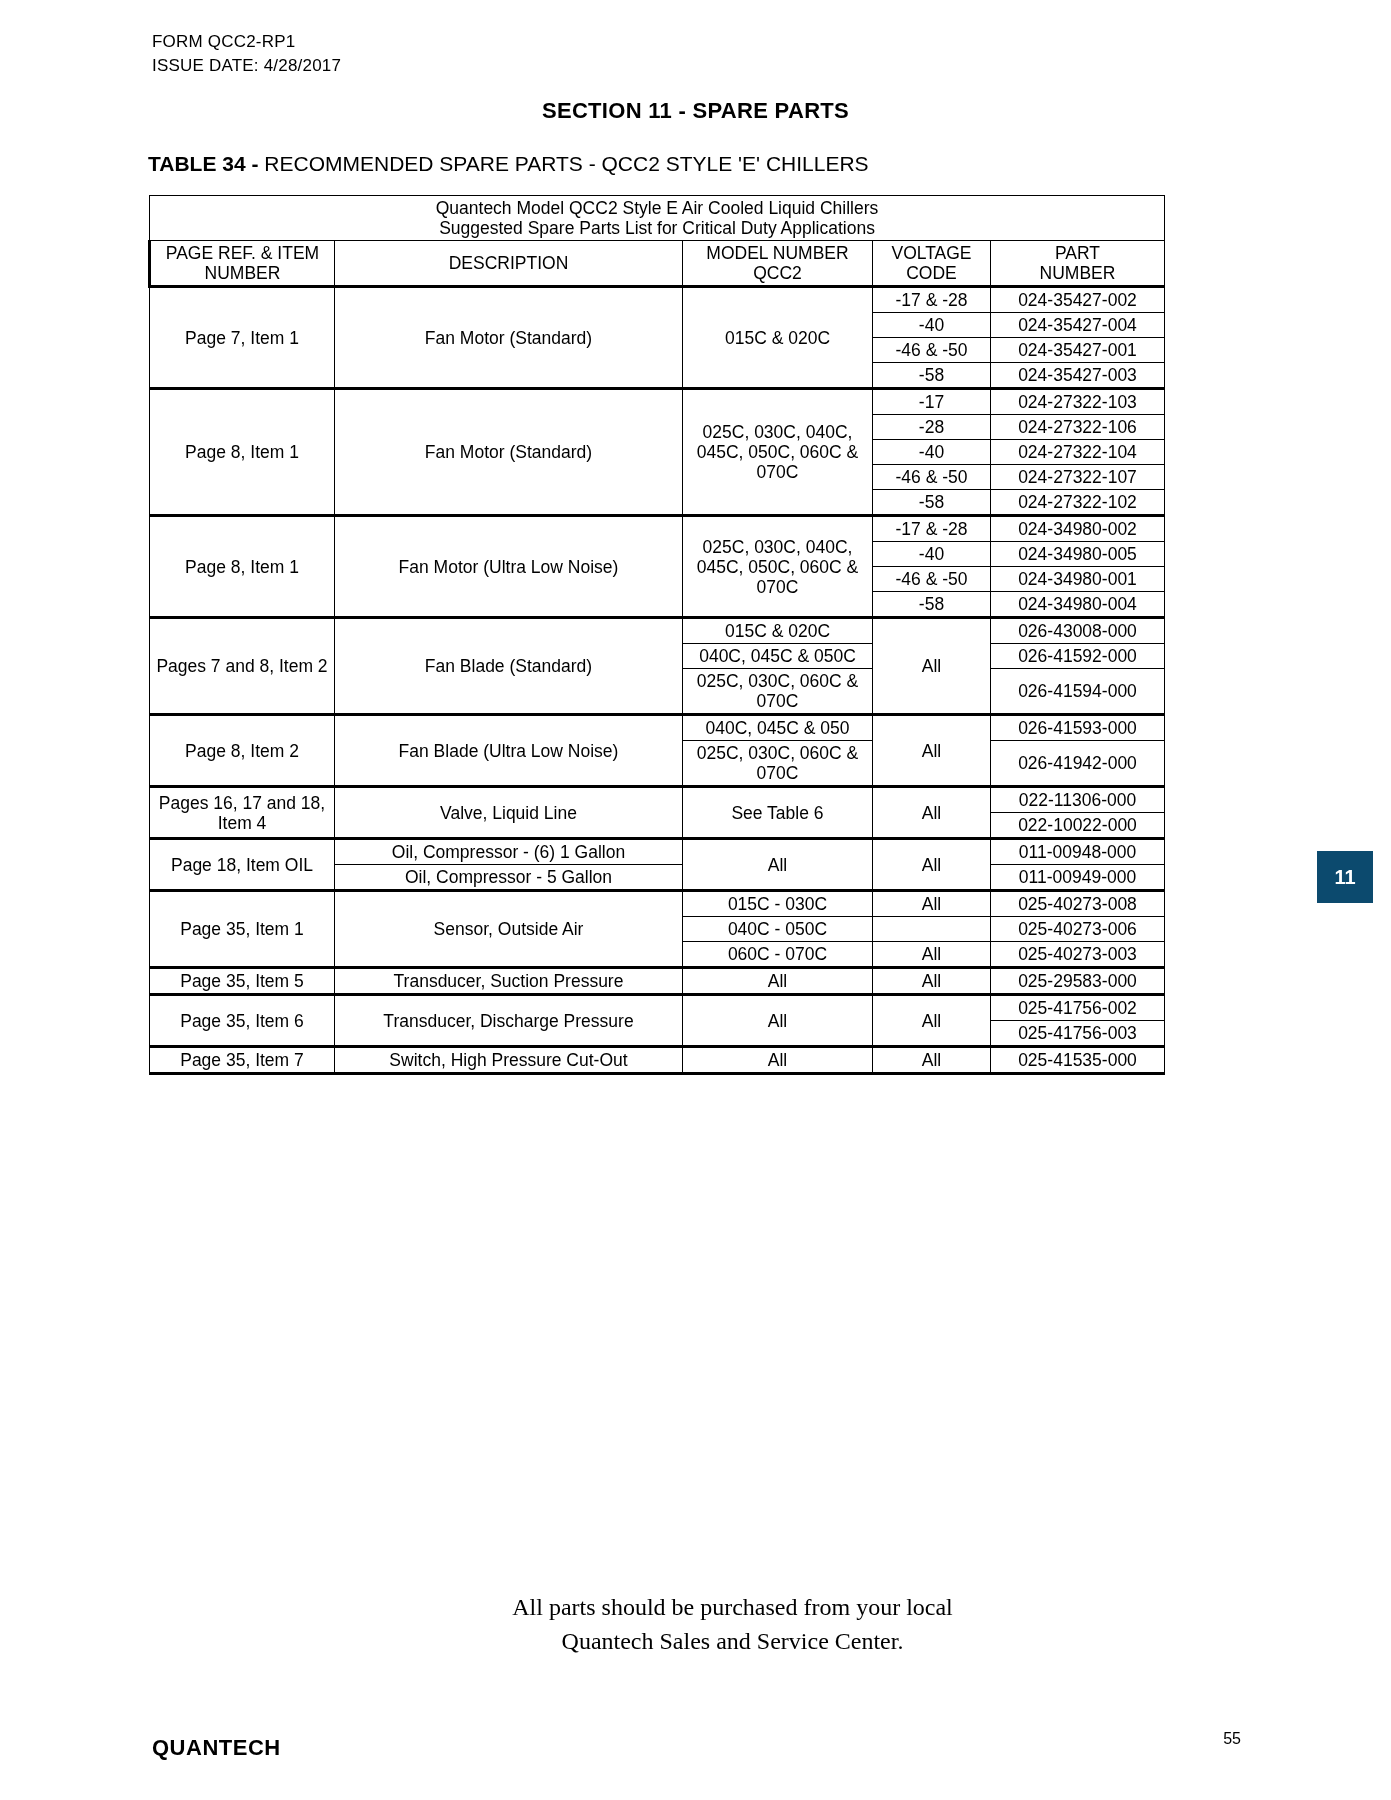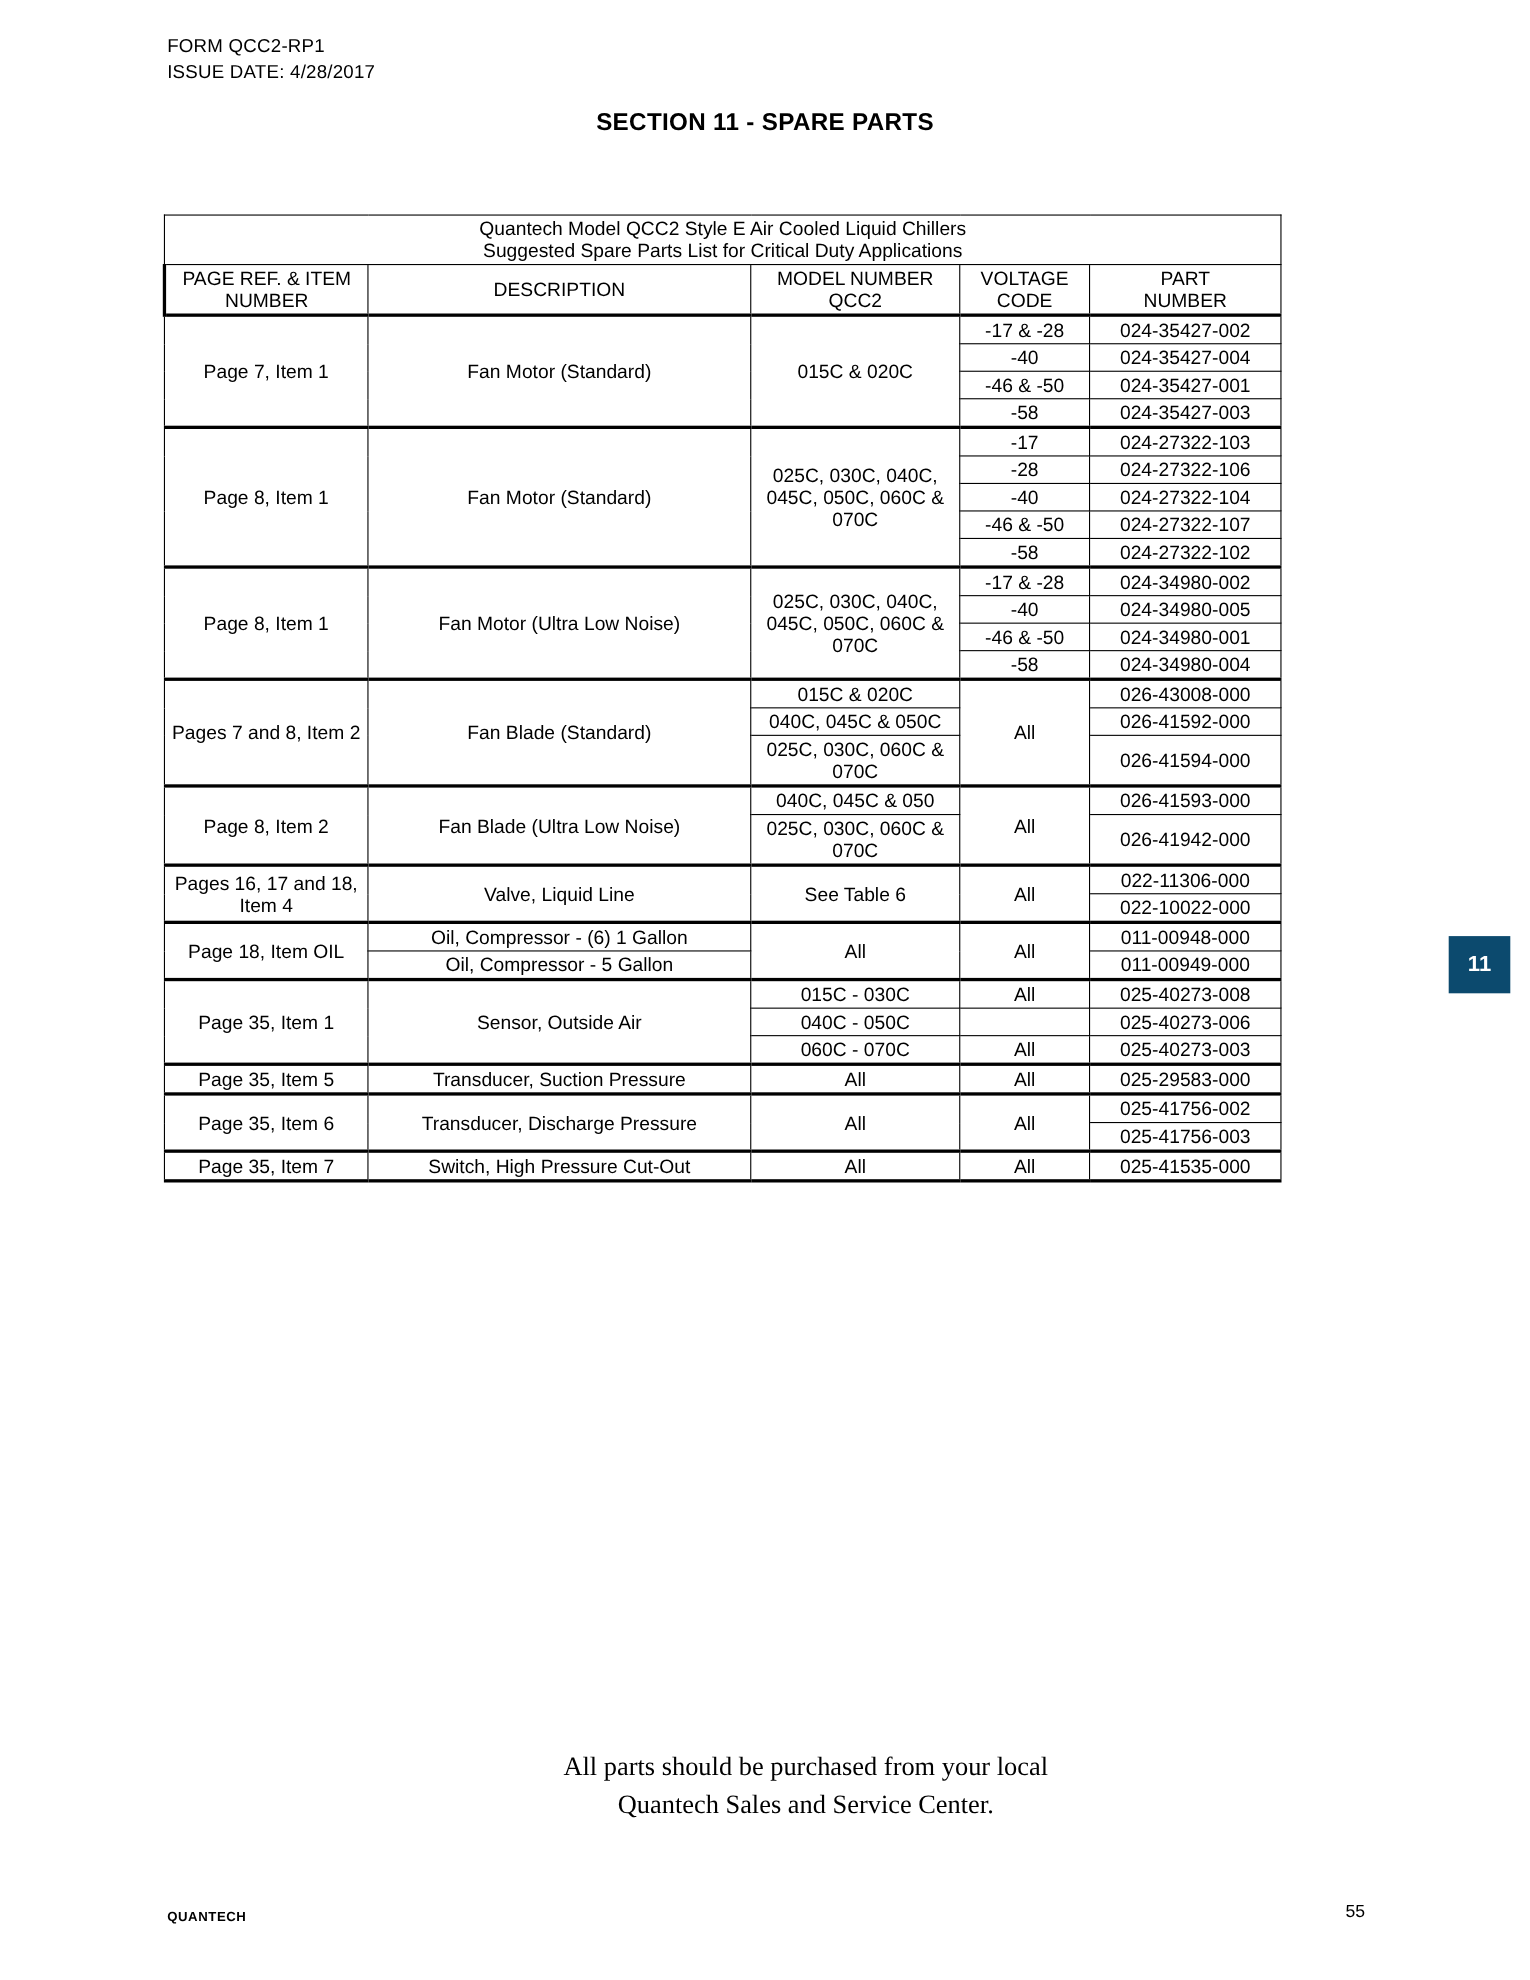--- a/index.html
+++ b/index.html
@@ -30,35 +30,38 @@
   .col-page{width:185px;}
   .col-desc{width:348px;}
   .col-model{width:190px;}
   .col-volt{width:118px;}
   .col-part{width:174px;}
 
   .section-tab{position:absolute;right:18px;top:851px;width:56px;height:52px;background:#0c4a6e;color:#fff;font-size:20px;font-weight:bold;display:flex;align-items:center;justify-content:center;}
 
   .footnote{position:absolute;left:0;top:1590px;width:1391px;text-align:center;font-family:"Liberation Serif",serif;font-size:24px;line-height:34px;margin-left:37px;}
 
-  .footer-left{position:absolute;left:152px;top:1735px;font-size:12px;font-weight:bold;letter-spacing:.5px;}
+  .footer-left{position:absolute;left:152px;top:1735px;font-size:22px;font-weight:bold;letter-spacing:.5px;}
   .footer-right{position:absolute;right:150px;top:1730px;font-size:16px;font-weight:normal;}
 </style>
 </head>
 <body>
 
 <div class="page">
 
   <div class="form-header">
     <div>FORM QCC2-RP1</div>
     <div>ISSUE DATE: 4/28/2017</div>
   </div>
 
   <div class="section-title">SECTION 11 - SPARE PARTS</div>
 
+  <div class="table-caption">
+    <b>TABLE 34 - </b><span>RECOMMENDED SPARE PARTS - QCC2 STYLE 'E' CHILLERS</span>
+  </div>
 
   <div class="tbl-wrap">
   <table class="parts">
     <colgroup>
       <col class="col-page">
           <col class="col-desc">
           <col class="col-model">
           <col class="col-volt">
           <col class="col-part">
     </colgroup>

